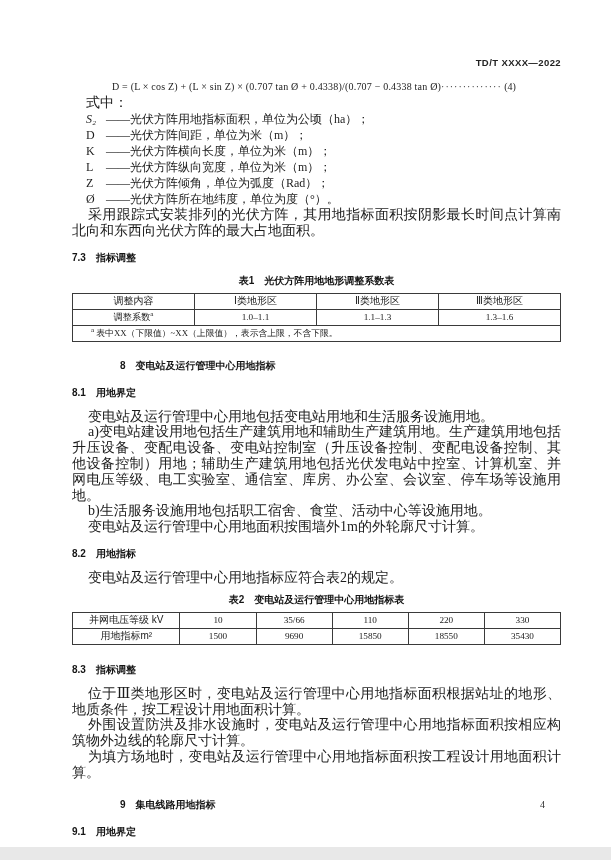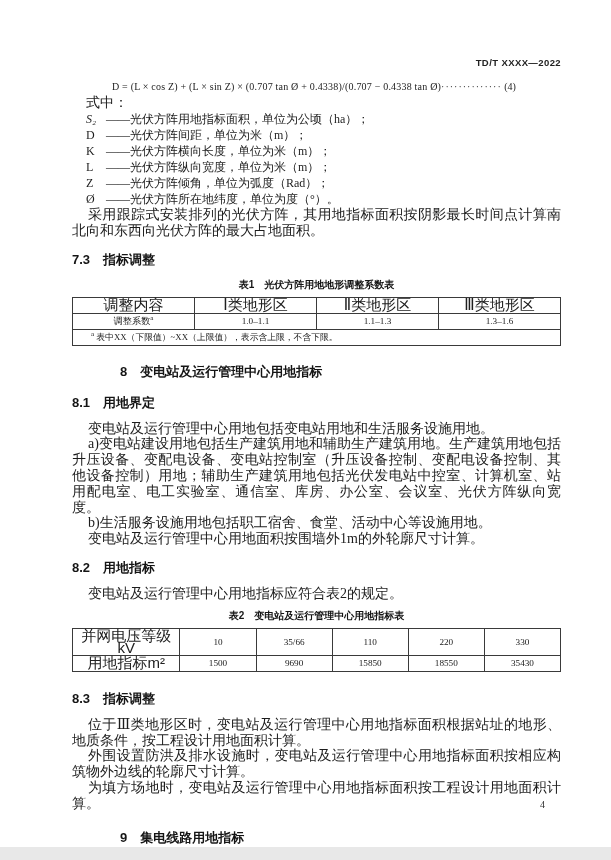--- a/index.html
+++ b/index.html
@@ -17,31 +17,31 @@
   .formula{margin-top:13px;padding-left:40px;font-size:10px;white-space:nowrap;}
   .formula .expr{letter-spacing:.2px;}
   .formula .dots{letter-spacing:1px;color:#333;}
   .where-label{margin-top:3px;text-indent:14px;font-size:14px;line-height:16px;}
   .var-line{display:flex;padding-left:14px;font-size:12px;line-height:16px;}
   .var-line .sym{width:20px;flex:0 0 20px;}
   .var-line.first .sym{font-style:italic;}
   p.para{margin:0;text-indent:16px;text-align:justify;font-size:14px;line-height:15.8px;}
   .h-sec{
     font-family:"Liberation Sans","DejaVu Sans",sans-serif;
-    font-size:13px;font-weight:bold;color:#151515;margin:0;
+    font-size:10px;font-weight:bold;color:#151515;margin:0;
   }
   .h2{margin-top:17px;margin-bottom:13px;margin-left:48px;}
   .h3{margin-top:12px;margin-bottom:9px;}
   .table-title{
     text-align:center;font-family:"Liberation Sans","DejaVu Sans",sans-serif;
     font-size:10px;font-weight:bold;margin:7px 0 5px 0;color:#151515;
   }
   table{width:100%;border-collapse:collapse;table-layout:fixed;font-size:9.2px;border:1.5px solid #2c2c2c;}
   td{border:1px solid #3a3a3a;text-align:center;padding:1px 2px;line-height:12px;height:13px;color:#202020;}
-  td.hdr{font-family:"Liberation Sans","DejaVu Sans",sans-serif;font-size:15px;}
+  td.hdr{font-family:"Liberation Sans","DejaVu Sans",sans-serif;font-size:10px;}
   td.note-cell{text-align:left;padding-left:18px;font-size:8.8px;line-height:12px;}
   sup{font-size:7px;vertical-align:super;line-height:0;}
   .t2-label{width:21%;}
   .spacer-6{height:6px;}
   .page-number{position:absolute;left:540px;top:799px;font-size:10px;color:#333;}
   .bottom-strip{position:absolute;left:0;bottom:0;width:611px;height:13px;background:#e8e8e8;}
 </style>
 </head>
 <body>
 
@@ -101,21 +101,21 @@
     </tr>
     <tr>
       <td class="note-cell" colspan="4"><sup>a</sup> <span>表中XX（下限值）~XX（上限值），表示含上限，不含下限。</span></td>
     </tr>
   </tbody>
     </table>
 
   <div class="h-sec h2">8　变电站及运行管理中心用地指标</div>
   <div class="h-sec h3">8.1　用地界定</div>
   <p class="para">变电站及运行管理中心用地包括变电站用地和生活服务设施用地。</p>
-  <p class="para">a)变电站建设用地包括生产建筑用地和辅助生产建筑用地。生产建筑用地包括升压设备、变配电设备、变电站控制室（升压设备控制、变配电设备控制、其他设备控制）用地；辅助生产建筑用地包括光伏发电站中控室、计算机室、站用配电室、电工实验室、通信室、库房、办公室、会议室、光伏方阵纵向宽度。</p>
+  <p class="para">a)变电站建设用地包括生产建筑用地和辅助生产建筑用地。生产建筑用地包括升压设备、变配电设备、变电站控制室（升压设备控制、变配电设备控制、其他设备控制）用地；辅助生产建筑用地包括光伏发电站中控室、计算机室、并网电压等级、电工实验室、通信室、库房、办公室、会议室、停车场等设施用地。</p>
   <p class="para">b)生活服务设施用地包括职工宿舍、食堂、活动中心等设施用地。</p>
   <p class="para">变电站及运行管理中心用地面积按围墙外1m的外轮廓尺寸计算。</p>
 
   <div class="h-sec h3">8.2　用地指标</div>
   <p class="para">变电站及运行管理中心用地指标应符合表2的规定。</p>
 
   <div class="table-title">表2　变电站及运行管理中心用地指标表</div>
   <table>
     <tbody>
         <tr>

